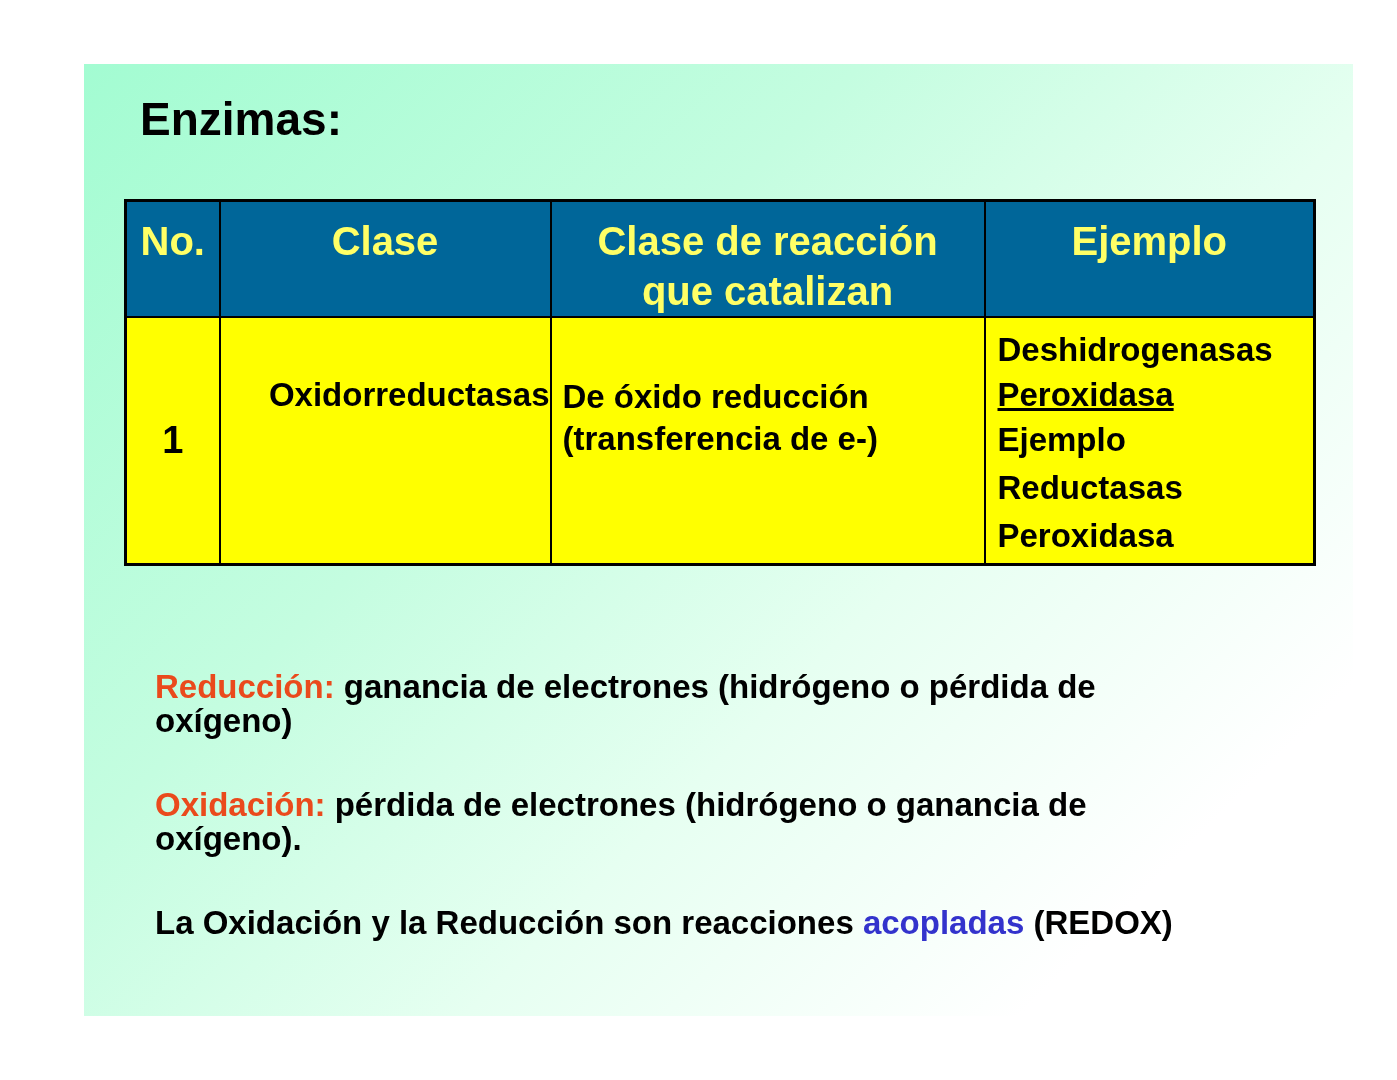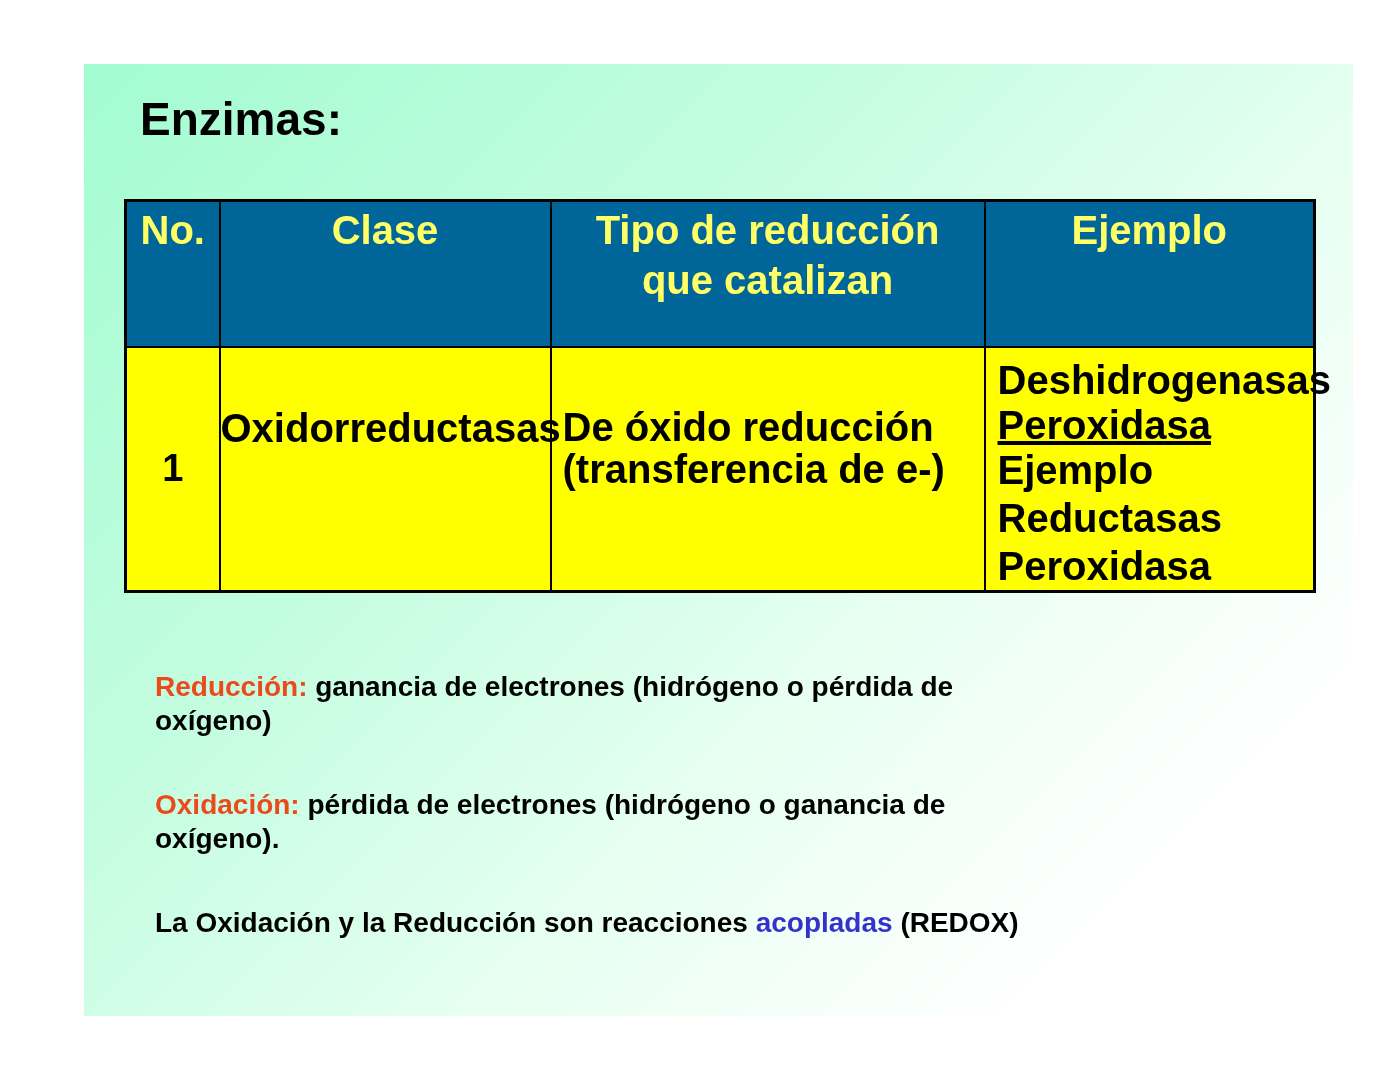--- a/index.html
+++ b/index.html
@@ -5,30 +5,30 @@
     html, body { margin:0; padding:0; background:#ffffff; }
     body { width:1397px; height:1080px; position:relative; overflow:hidden;
            font-family:"Liberation Sans", sans-serif; }
     .slide { position:absolute; left:64px; top:64px; width:1269px; height:952px;
              background: linear-gradient(135deg, #a3fcd2 0%, #c4fde0 35%, #e6fff1 60%, #ffffff 85%, #ffffff 100%); margin-left: 20px; }
     .title { position:absolute; left:56px; top:28px; font-size:46px; font-weight:bold; color:#000; margin:0; }
     table.enz { position:absolute; left:40px; top:135px; width:1189px; height:367px;
                 border-collapse:collapse; border:3px solid #000; table-layout:fixed; }
     table.enz th, table.enz td { border:2px solid #000; padding:0; }
     table.enz th { background:#006699; color:#ffff66; font-size:40px; font-weight:bold;
-                   vertical-align:top; line-height:50px; height:146px; padding-top:3px; box-sizing:border-box; }
-    table.enz td { background:#ffff00; color:#000; font-weight:bold; font-size:40px; vertical-align:top; }
+                   vertical-align:top; line-height:50px; height:114px; padding-top:14px; box-sizing:border-box; }
+    table.enz td { background:#ffff00; color:#000; font-weight:bold; font-size:33px; vertical-align:top; }
     .c-no { width:94px; } .c-clase { width:331px; } .c-tipo { width:434px; } .c-ej { width:330px; }
     .no-cell { text-align:center; vertical-align:middle !important; font-size:38px !important; }
     .clase-cell { text-align:right; padding-top:58px !important; }
     .tipo-cell { padding-left:11px !important; padding-top:58px !important; line-height:42px; }
     .ej-cell { padding-left:12px !important; padding-top:8px !important; }
     .ej-item { display:block; line-height:48px; }
     .ej-item.tight { line-height:42px;text-decoration:underline; }
-    .defs { position:absolute; left:71px; font-size:28px; font-weight:bold; color:#000; line-height:34px; margin:0; }
+    .defs { position:absolute; left:71px; font-size:33px; font-weight:bold; color:#000; line-height:34px; margin:0; }
     .red { color:#ea4a1c; }
     .blue { color:#3333cc; }
   </style>
 </head>
 <body>
 
 <div class="slide">
   <h1 class="title">Enzimas:</h1>
 
   <table class="enz">
@@ -36,21 +36,21 @@
       <col class="c-no">
         <col class="c-clase">
         <col class="c-tipo">
         <col class="c-ej">
     </colgroup>
     <thead>
       <tr>
         <th>No.</th>
         <th>Clase</th>
         <th>
-          <span>Tipo de reducción</span><br>
+          <span>Clase de reacción</span><br>
           <span>que catalizan</span>
         </th>
         <th>Ejemplo</th>
       </tr>
     </thead>
     <tbody>
       <tr>
         <td class="no-cell">1</td>
         <td class="clase-cell">Oxidorreductasas</td>
         <td class="tipo-cell">

